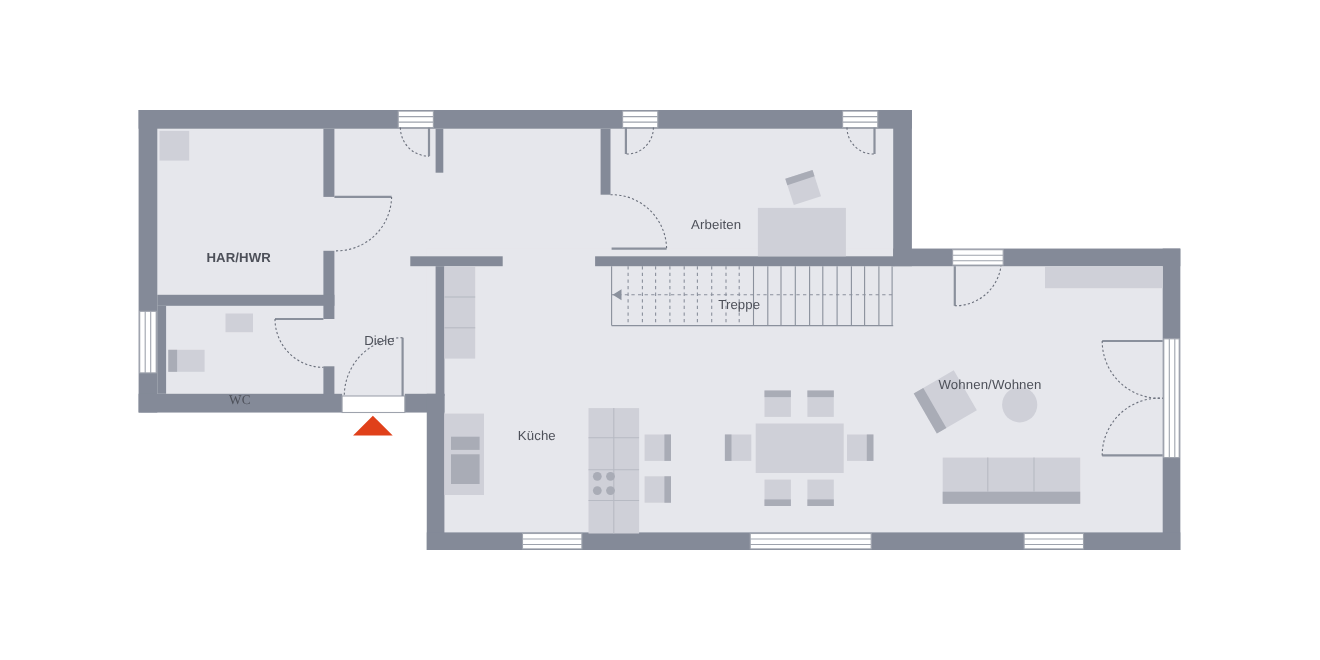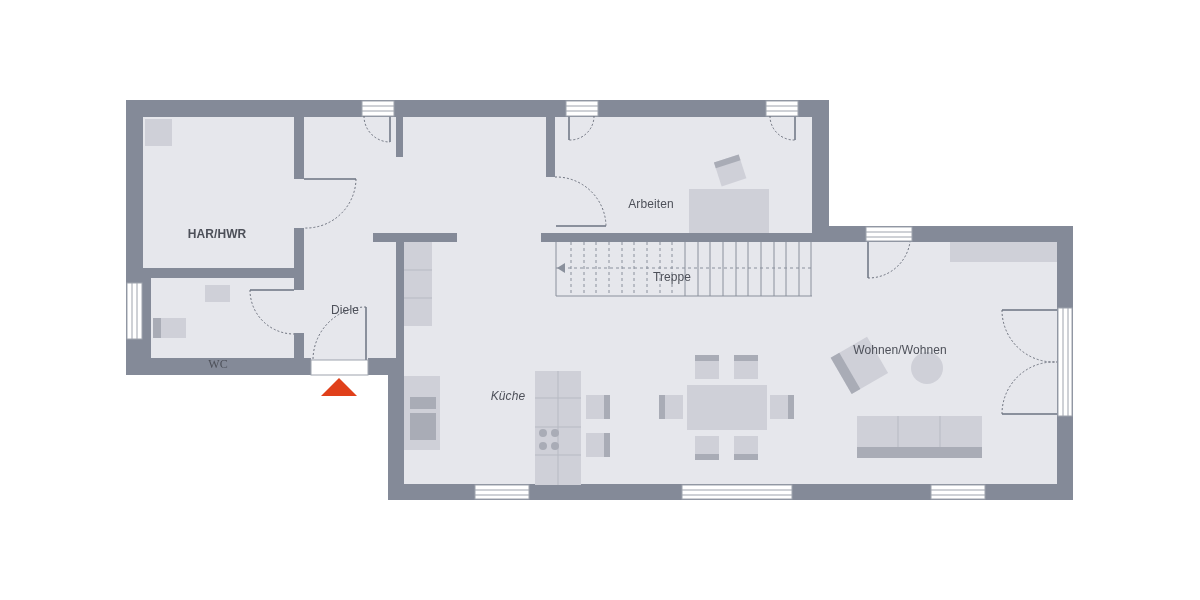--- a/index.html
+++ b/index.html
@@ -224,14 +224,14 @@
   </g>
 
   <polygon points="339,378 321,396 357,396" fill="#e0401a"></polygon>
 </svg>
 
 <div class="room-label" style="left:217px;top:198px;font-weight:bold;">HAR/HWR</div>
 <div class="room-label" style="left:218px;top:328px;font-family:Liberation Serif, serif;">WC</div>
 <div class="room-label" style="left:345px;top:274px;">Diele</div>
 <div class="room-label" style="left:651px;top:168px;">Arbeiten</div>
 <div class="room-label" style="left:672px;top:241px;">Treppe</div>
-<div class="room-label" style="left:508px;top:360px;font-style:italic;">Küche</div>
+<div class="room-label" style="left:488px;top:360px;">Küche</div>
 <div class="room-label" style="left:900px;top:314px;">Wohnen/Wohnen</div>
 
 </body></html>

